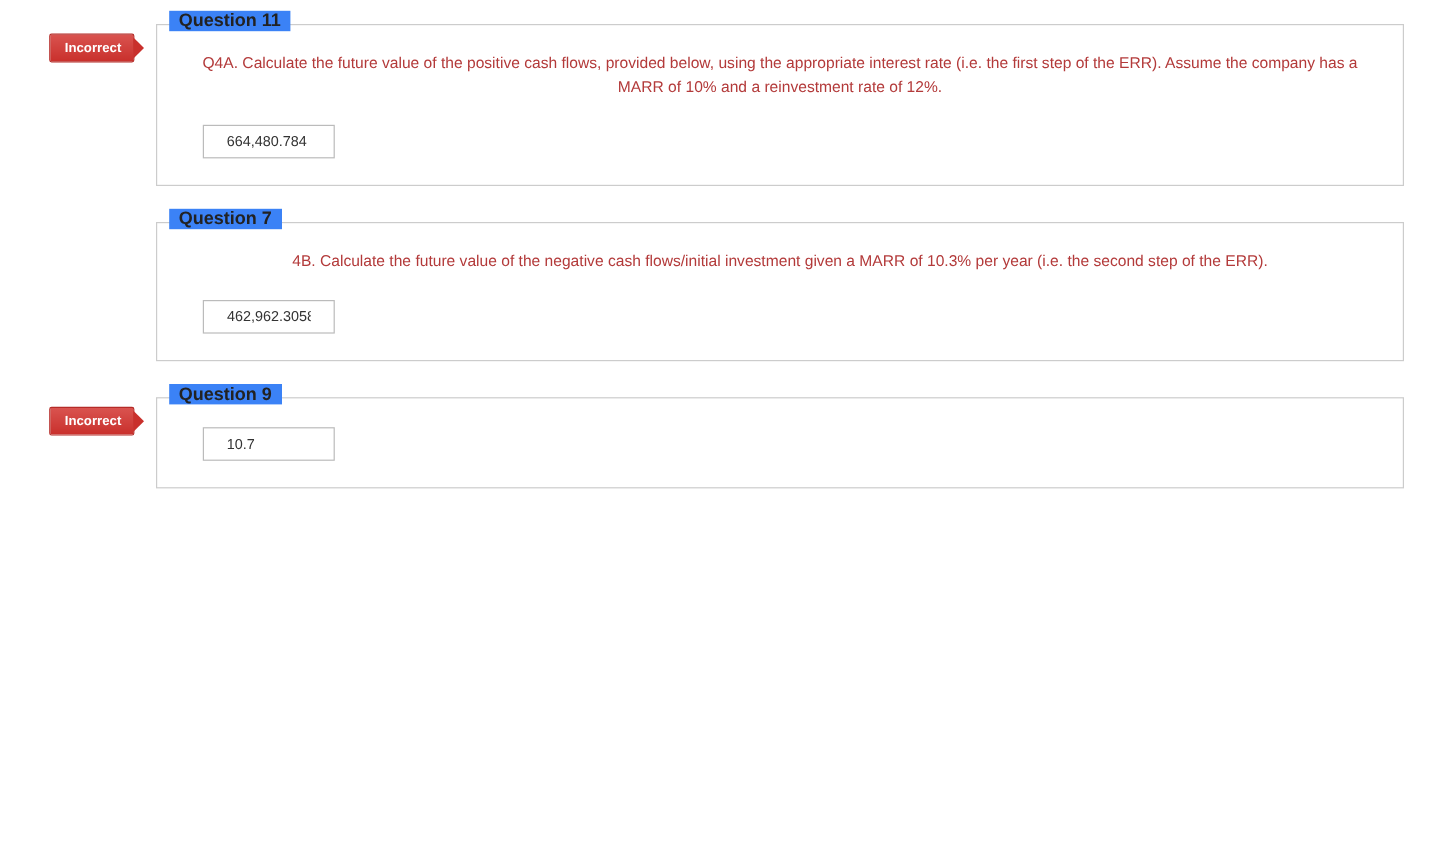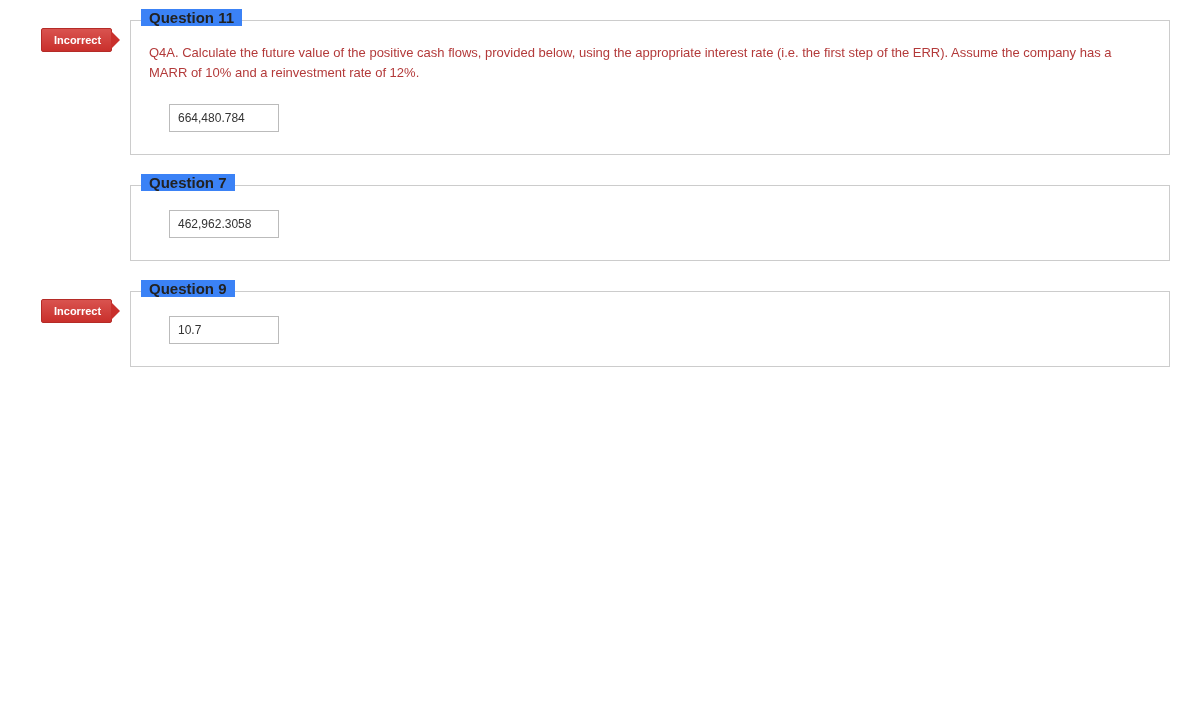--- a/index.html
+++ b/index.html
@@ -50,36 +50,37 @@
     width: 0; height: 0;
     border-top: 9px solid transparent;
     border-bottom: 9px solid transparent;
     border-left: 9px solid #c9302c;
   }
   .prompt {
     color: #b33a3a;
     font-size: 13px;
     line-height: 1.5;
     margin: 8px 0 12px 0;
+    text-align: center;
   }
   table.data {
     border-collapse: collapse;
     width: 92%;
     margin-top: 6px;
     margin-bottom: 40px;
   }
   table.data td {
     border: 1px solid #555;
     padding: 4px 6px;
     font-size: 13px;
     color: #333;
   }
   input.answer {
     border: 1px solid #bbb;
-    padding: 6px 8px;
+    padding: 6px 19px;
     font-size: 12px;
     color: #333;
     width: 110px;
     margin-left: 20px;
     margin-top: 10px;
   }
 </style>
 </head>
 <body>
 
@@ -89,20 +90,21 @@
 
   <p class="prompt">Q4A. Calculate the future value of the positive cash flows, provided below, using the appropriate interest rate (i.e. the first step of the ERR). Assume the company has a MARR of 10% and a reinvestment rate of 12%.</p>
 
 
   <input class="answer" type="text" value="664,480.784" style="">
 </div>
 
 <div class="question-block">
   <div class="question-title">Question 7</div>
 
+  <p class="prompt">4B. Calculate the future value of the negative cash flows/initial investment given a MARR of 10.3% per year (i.e. the second step of the ERR).</p>
 
   <input class="answer" type="text" value="462,962.3058" style="">
 </div>
 
 <div class="question-block" style="margin-bottom:0;">
   <div class="incorrect-tag">Incorrect</div>
   <div class="question-title">Question 9</div>
 
 
   <input class="answer" type="text" value="10.7" style="">

